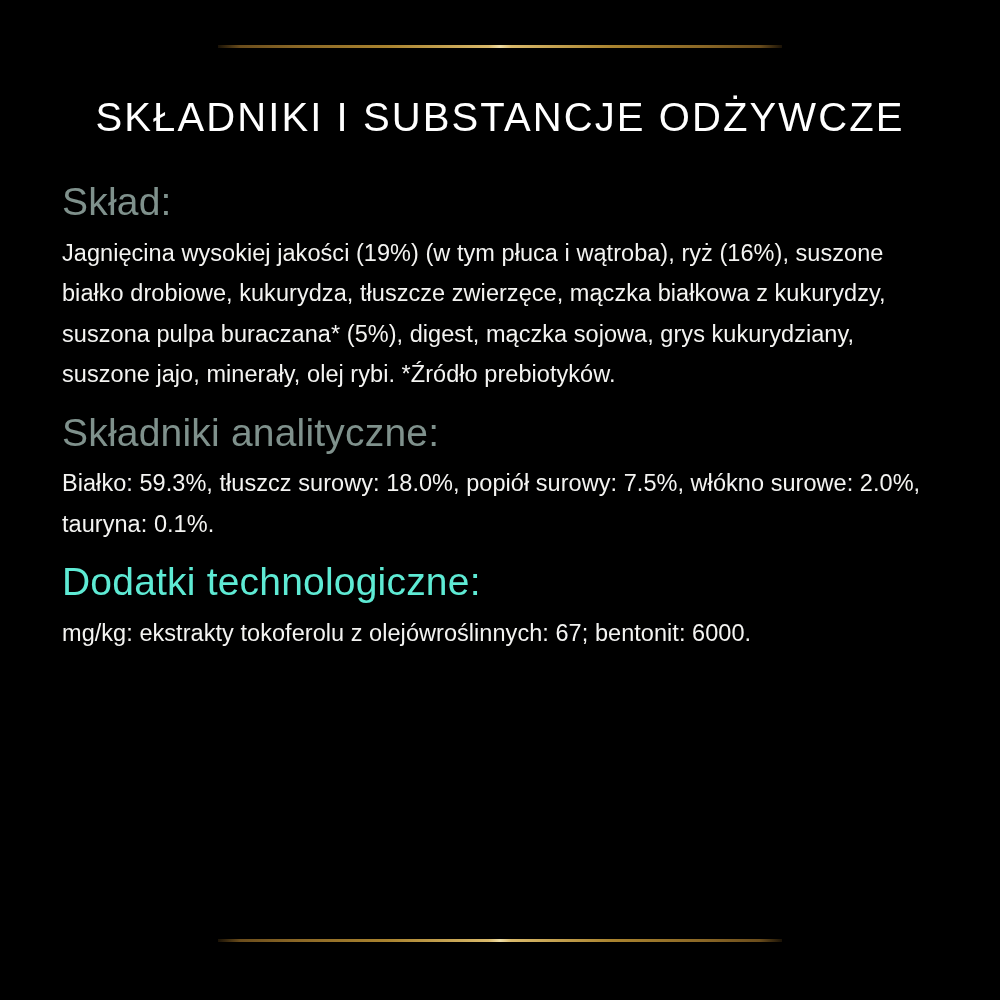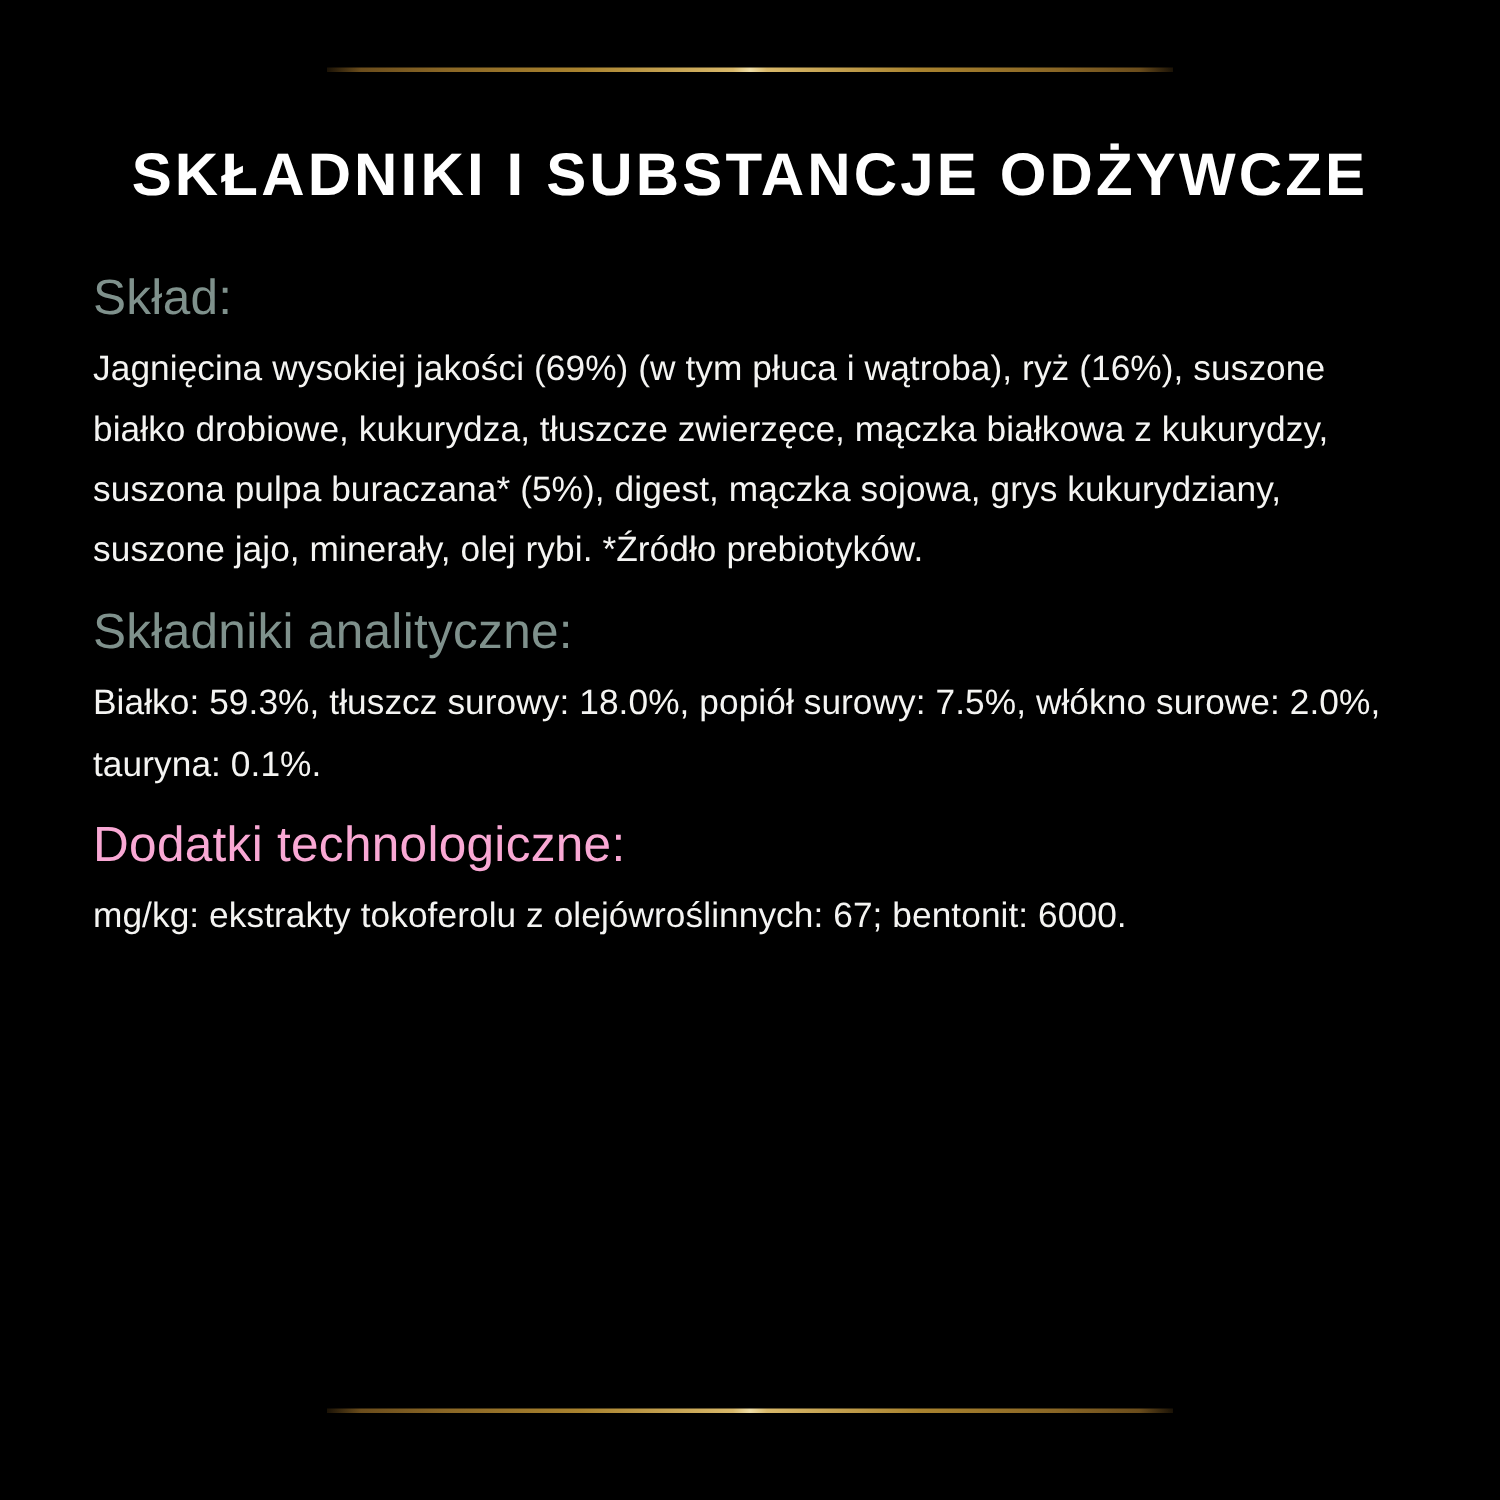--- a/index.html
+++ b/index.html
@@ -50,21 +50,21 @@
   .rule-top { margin-top: 45px; }
   .rule-bottom { margin-bottom: 58px; }
 
   
   .title {
     margin: 0;
     padding: 0 40px;
     text-align: center;
     color: #ffffff;
     font-size: 40px;
-    font-weight: 700;
+    font-weight: 400;
     letter-spacing: 2.1px;
     line-height: 1;
     margin-top: 49px;
     white-space: nowrap;
     flex: 0 0 auto;
   }
 
   
   .content {
     flex: 1 1 auto;
@@ -72,27 +72,27 @@
     box-sizing: border-box;
     margin-top: 40px;
   }
 
   .section { margin: 0; }
   .section + .section { margin-top: 13px; }
 
   .section-heading {
     margin: 0 0 6px 0;
     color: #7f918c;
-    font-size: 33px;
+    font-size: 39px;
     font-weight: 400;
     line-height: 1.28;
     letter-spacing: 0.2px;
   }
   .section-heading.dim {
-    color: #f9a8d4;
+    color: #5eead4;
   }
 
   .section-body {
     margin: 0;
     color: #f4f4f2;
     font-size: 23.5px;
     font-weight: 400;
     line-height: 1.72;
     letter-spacing: 0.05px;
   }
@@ -105,21 +105,21 @@
   <div class="rule-wrap">
     <div class="rule rule-top"></div>
   </div>
 
   <h1 class="title">SKŁADNIKI I SUBSTANCJE ODŻYWCZE</h1>
 
   <div class="content">
 
     <div class="section">
       <h2 class="section-heading">Skład:</h2>
-      <p class="section-body">Jagnięcina wysokiej jakości (69%) (w tym płuca i wątroba), ryż (16%), suszone białko drobiowe, kukurydza, tłuszcze zwierzęce, mączka białkowa z kukurydzy, suszona pulpa buraczana* (5%), digest, mączka sojowa, grys kukurydziany, suszone jajo, minerały, olej rybi. *Źródło prebiotyków.</p>
+      <p class="section-body">Jagnięcina wysokiej jakości (19%) (w tym płuca i wątroba), ryż (16%), suszone białko drobiowe, kukurydza, tłuszcze zwierzęce, mączka białkowa z kukurydzy, suszona pulpa buraczana* (5%), digest, mączka sojowa, grys kukurydziany, suszone jajo, minerały, olej rybi. *Źródło prebiotyków.</p>
     </div>
 
     <div class="section">
       <h2 class="section-heading">Składniki analityczne:</h2>
       <p class="section-body">Białko: 59.3%, tłuszcz surowy: 18.0%, popiół surowy: 7.5%, włókno surowe: 2.0%, tauryna: 0.1%.</p>
     </div>
 
 
     <div class="section">
       <h2 class="section-heading dim">Dodatki technologiczne:</h2>

